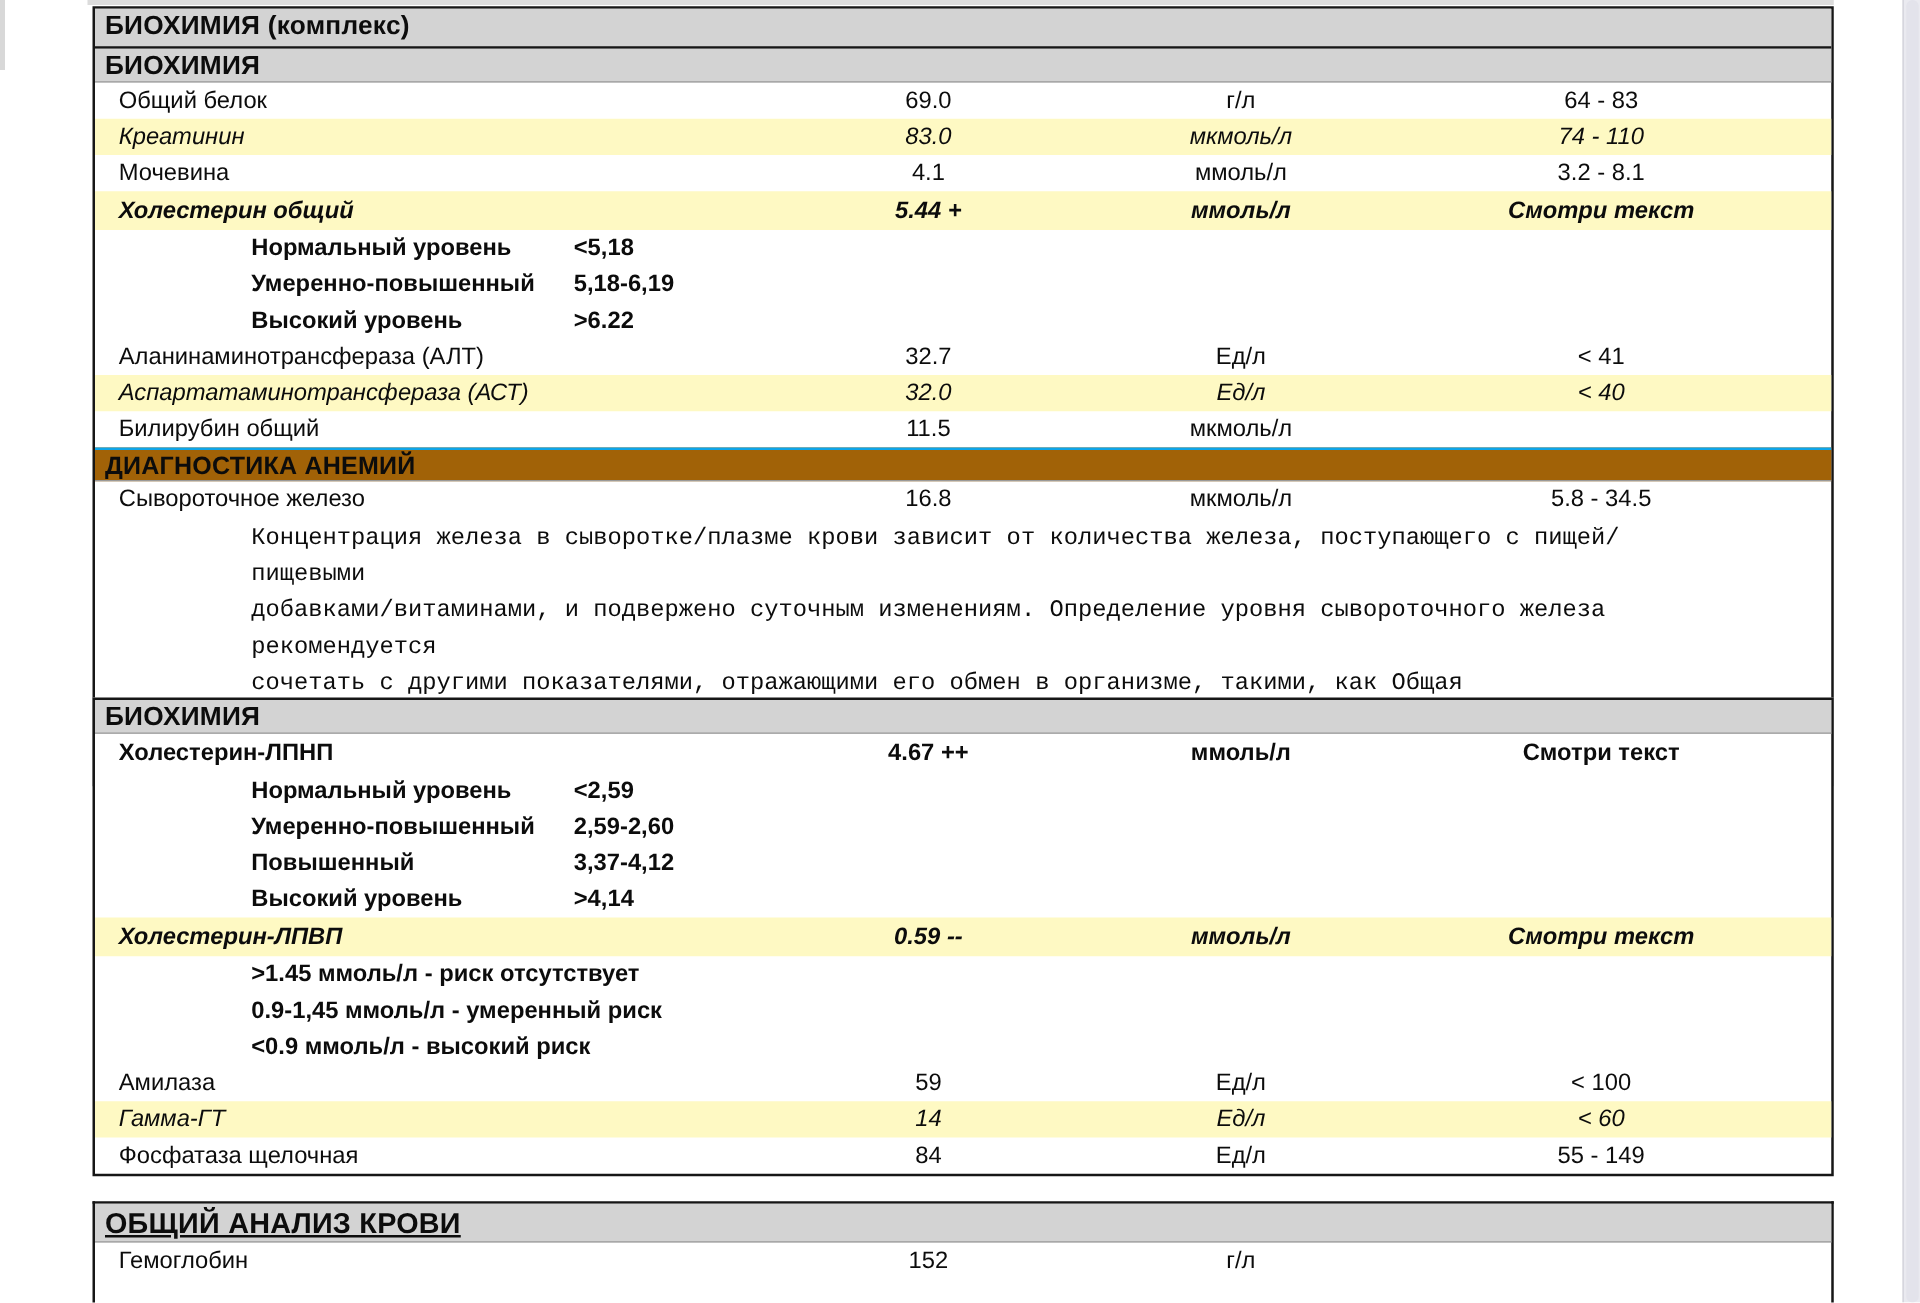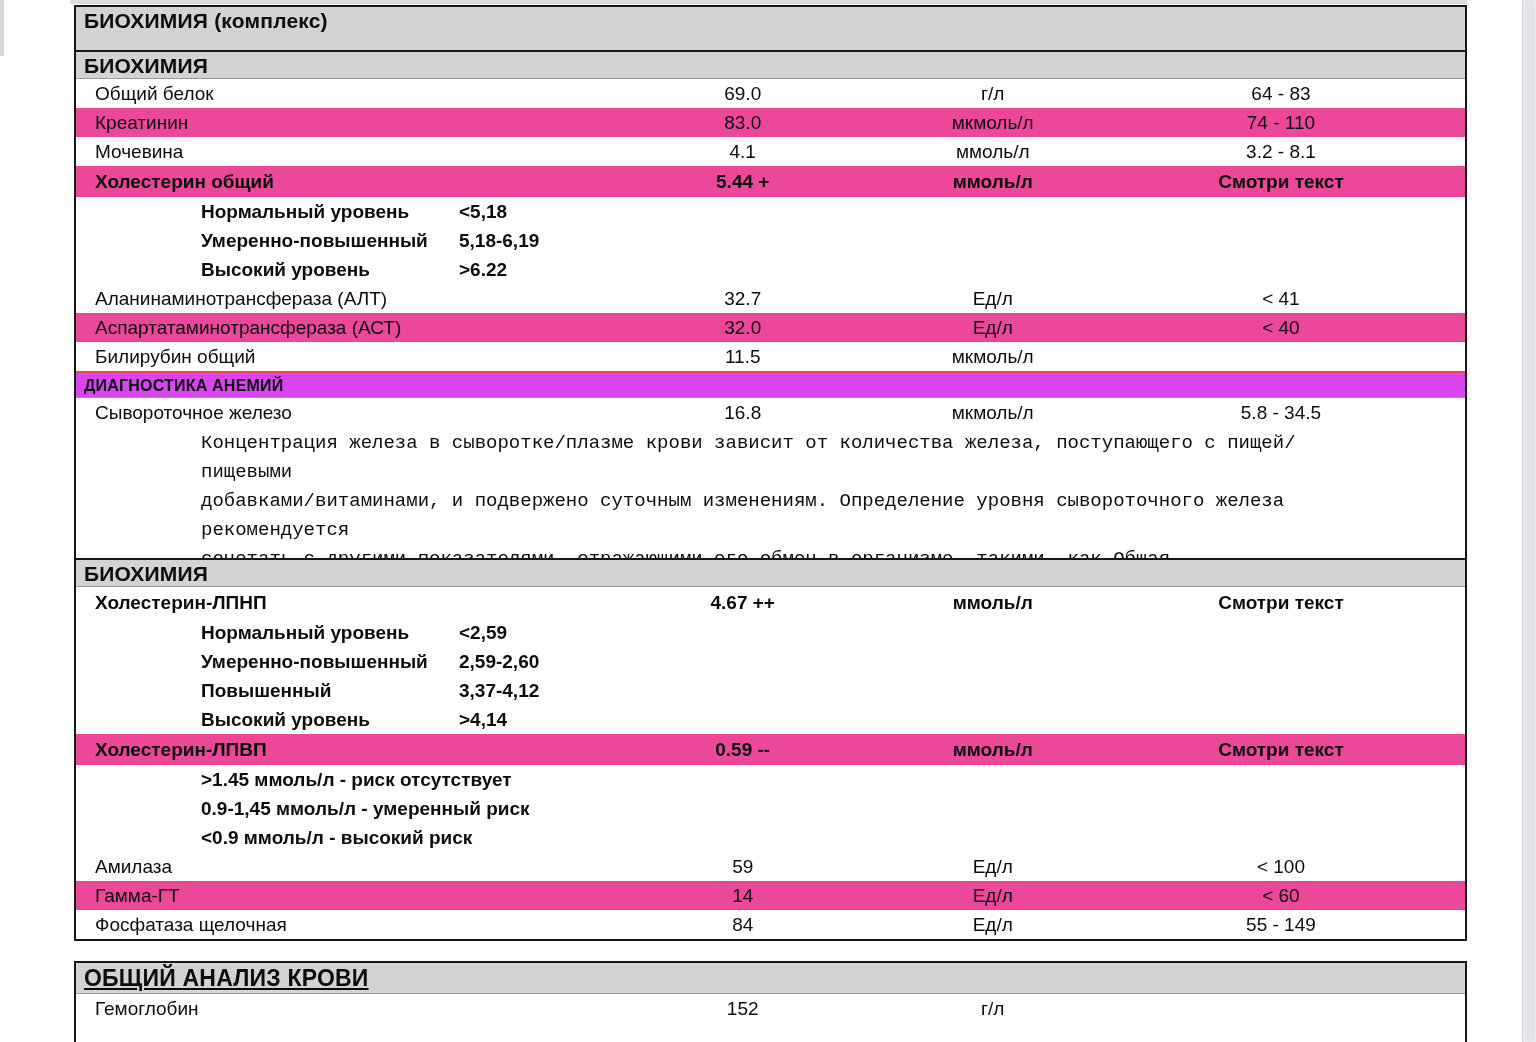--- a/index.html
+++ b/index.html
@@ -29,36 +29,36 @@
   }
   #box1 { top:5px; }
   #box2 { top:558px; }
   #box3 { top:961px; height:120px; border-bottom:none; }
 
   .box-title {
     background:#d3d3d3; font-weight:bold; font-size:21px;
     padding:0 8px; height:27px; line-height:27px;
     border-bottom:1px solid #9a9a9a; letter-spacing:0.2px;
   }
-  .box-title.first { border-bottom:2px solid #161616; height:45px; line-height:28px; }
+  .box-title.first { border-bottom:2px solid #161616; height:32px; line-height:28px; }
   #box3 .box-title { font-size:23px; height:31px; line-height:31px;text-decoration:underline; }
 
   .row {
     display:grid; grid-template-columns:40% 16% 20% 21.5%;
     height:29px; align-items:center; font-size:19px;
   }
-  .row.shade { background:#ec4899; }
+  .row.shade { background:#fef9c3;font-style:italic; }
   .row.bold { font-weight:bold; height:31px; }
   .c-name { padding-left:19px; white-space:nowrap; }
   .c-val, .c-unit, .c-ref { text-align:center; white-space:nowrap; }
 
   .sec-header {
-    background:#d946ef; font-weight:bold; font-size:16px;
+    background:#a16207; font-weight:bold; font-size:20px;
     height:27px; line-height:26px; padding:0 8px;
-    border-top:2px solid #ef4444; border-bottom:1px solid #9a9a9a;
+    border-top:2px solid #0ea5e9; border-bottom:1px solid #9a9a9a;
     letter-spacing:0.2px;
   }
 
   .subrow { height:29px; line-height:29px; font-weight:bold; font-size:19px; padding-left:125px; white-space:nowrap; }
   .sub-label { display:inline-block; width:258px; }
   .sub-value { display:inline-block; }
 
   .note {
     padding:2px 92px 8px 125px; font-size:19px; line-height:29px;
     white-space:pre-line;

